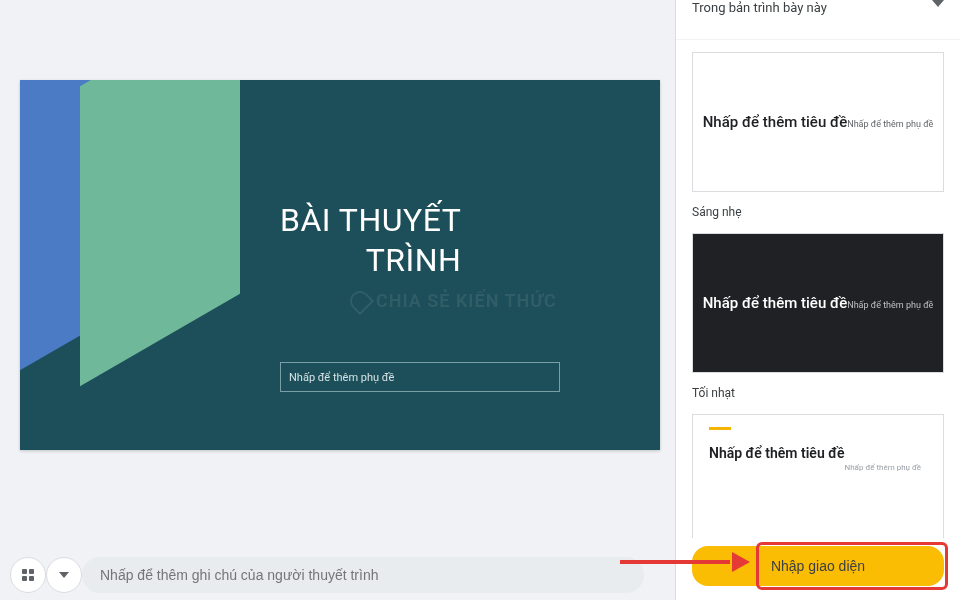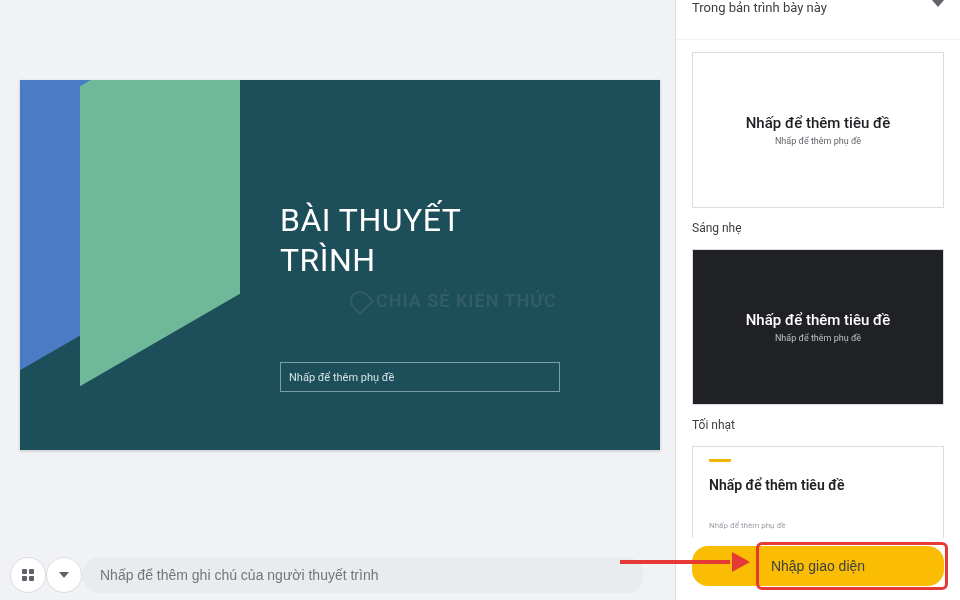--- a/index.html
+++ b/index.html
@@ -5,42 +5,42 @@
 * { box-sizing: border-box; margin: 0; padding: 0; }
 body { font-family: "Google Sans", Roboto, Arial, sans-serif; background: #fff; width: 960px; height: 600px; overflow: hidden; position: relative; }
 
 .main-area { position: absolute; left: 0; top: 0; width: 675px; height: 600px; background: #f0f2f5; }
 
 .slide { position: absolute; left: 20px; top: 80px; width: 640px; height: 370px; background: #1d4f5a; box-shadow: 0 1px 3px rgba(0,0,0,0.2); overflow: hidden; }
 
 .shape-blue { position: absolute; left: -40px; top: -80px; width: 150px; height: 350px; background: #4a7bc4; transform: skewY(-30deg); }
 .shape-green { position: absolute; left: 60px; top: -40px; width: 160px; height: 300px; background: #6fb89a; transform: skewY(-30deg); }
 
-.slide-title { position: absolute; left: 260px; top: 120px; color: #fff; font-size: 32px; font-weight: 400; line-height: 1.25; letter-spacing: 0.5px; }
+.slide-title { position: absolute; left: 260px; top: 120px; color: #fff; font-size: 32px; font-weight: 400; line-height: 1.25; letter-spacing: 0.5px; text-align: right; }
 .slide-subtitle-box { position: absolute; left: 260px; top: 282px; width: 280px; height: 30px; border: 1px solid #7a9ea5; display: flex; align-items: center; padding: 0 8px; }
 .slide-subtitle-box span { color: #d6e3e6; font-size: 11px; }
 
 .watermark { position: absolute; left: 330px; top: 210px; color: rgba(200,200,200,0.12); font-size: 18px; font-weight: 600; letter-spacing: 1px; display: flex; align-items: center; gap: 6px; }
 .watermark-heart { width: 20px; height: 20px; border: 2px solid rgba(200,200,200,0.12); border-radius: 50% 50% 0 0; transform: rotate(-45deg); }
 
 .bottom-bar { position: absolute; left: 0; bottom: 0; width: 640px; height: 50px; display: flex; align-items: center; gap: 0; padding: 0 10px; }
 .grid-btn { width: 36px; height: 36px; border-radius: 50%; background: #fff; border: 1px solid #dadce0; display: flex; align-items: center; justify-content: center; cursor: pointer; color: #5f6368; }
 .grid-icon { display: grid; grid-template-columns: 5px 5px; grid-template-rows: 5px 5px; gap: 2px; }
 .grid-icon div { background: #5f6368; border-radius: 1px; }
 .chev-btn { width: 36px; height: 36px; border-radius: 50%; background: #fff; border: 1px solid #dadce0; display: flex; align-items: center; justify-content: center; cursor: pointer; }
 .chev { width: 0; height: 0; border-left: 5px solid transparent; border-right: 5px solid transparent; border-top: 6px solid #5f6368; }
 .notes-input { flex: 1; height: 36px; border-radius: 18px; background: #e9ecef; border: none; padding: 0 18px; font-size: 14px; color: #5f6368; outline: none; }
 .mic-btn { width: 20px; height: 28px; background: #e9ecef; border-radius: 10px; margin-left: -34px; }
 
 .side-panel { position: absolute; right: 0; top: 0; width: 285px; height: 600px; background: #fff; border-left: 1px solid #dadce0; display: flex; flex-direction: column; }
 .panel-header { height: 40px; display: flex; align-items: flex-start; justify-content: space-between; padding: 0 16px; font-size: 13px; color: #3c4043; border-bottom: 1px solid #f1f3f4; }
 .panel-header .arrow { width: 0; height: 0; border-left: 6px solid transparent; border-right: 6px solid transparent; border-top: 7px solid #5f6368; }
 .themes { flex: 1; overflow-y: auto; padding: 12px 16px; }
 .theme-item { margin-bottom: 14px; }
-.theme-thumb { width: 100%; height: 156px; border: 1px solid #dadce0; display: flex; flex-direction: column; align-items: center; justify-content: center; cursor: pointer; position: relative; overflow: hidden; }
+.theme-thumb { width: 100%; height: 140px; border: 1px solid #dadce0; display: flex; flex-direction: row; align-items: center; justify-content: center; cursor: pointer; position: relative; overflow: hidden; }
 .theme-thumb.dark { background: #202124; }
 .theme-thumb .t-title { font-size: 15px; font-weight: 500; color: #202124; }
 .theme-thumb.dark .t-title { color: #fff; }
 .theme-thumb .t-sub { font-size: 9px; color: #5f6368; margin-top: 4px; }
 .theme-thumb.dark .t-sub { color: #bdc1c6; }
 .theme-thumb.accent { align-items: flex-start; justify-content: flex-start; padding: 20px 16px; }
 .theme-thumb.accent .bar { position: absolute; top: 12px; left: 16px; width: 22px; height: 3px; background: #f4b400; }
 .theme-thumb.accent .t-title { font-size: 14px; font-weight: 600; margin-top: 10px; }
 .theme-thumb.accent .t-sub { font-size: 8px; margin-top: 28px; color: #9aa0a6; }
 .theme-label { font-size: 12px; color: #3c4043; margin-top: 13px; }

